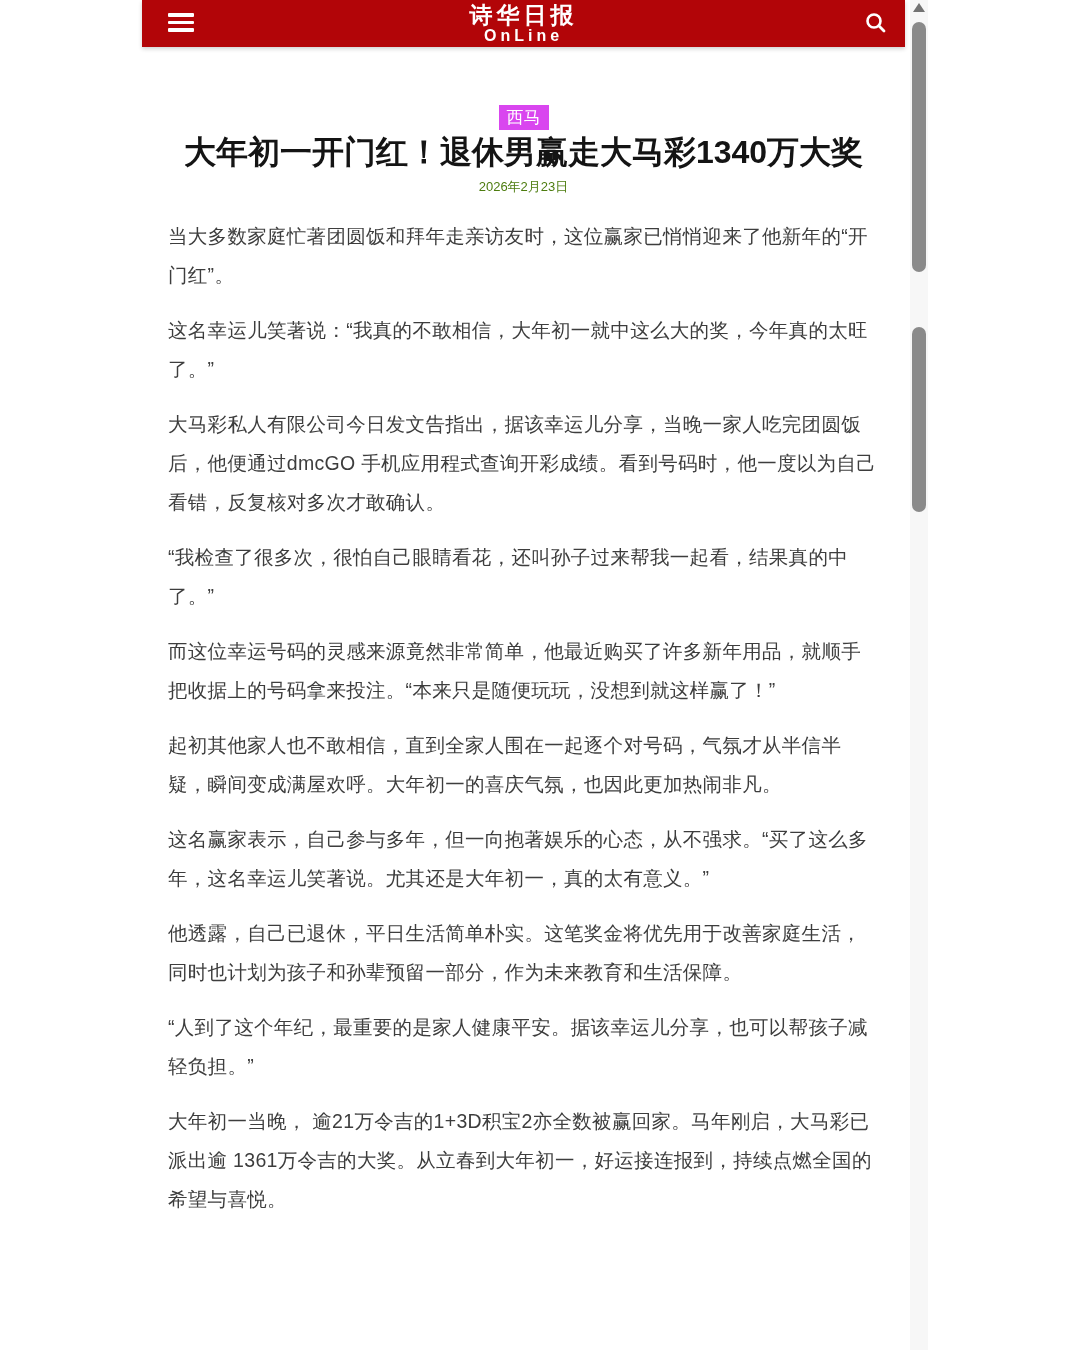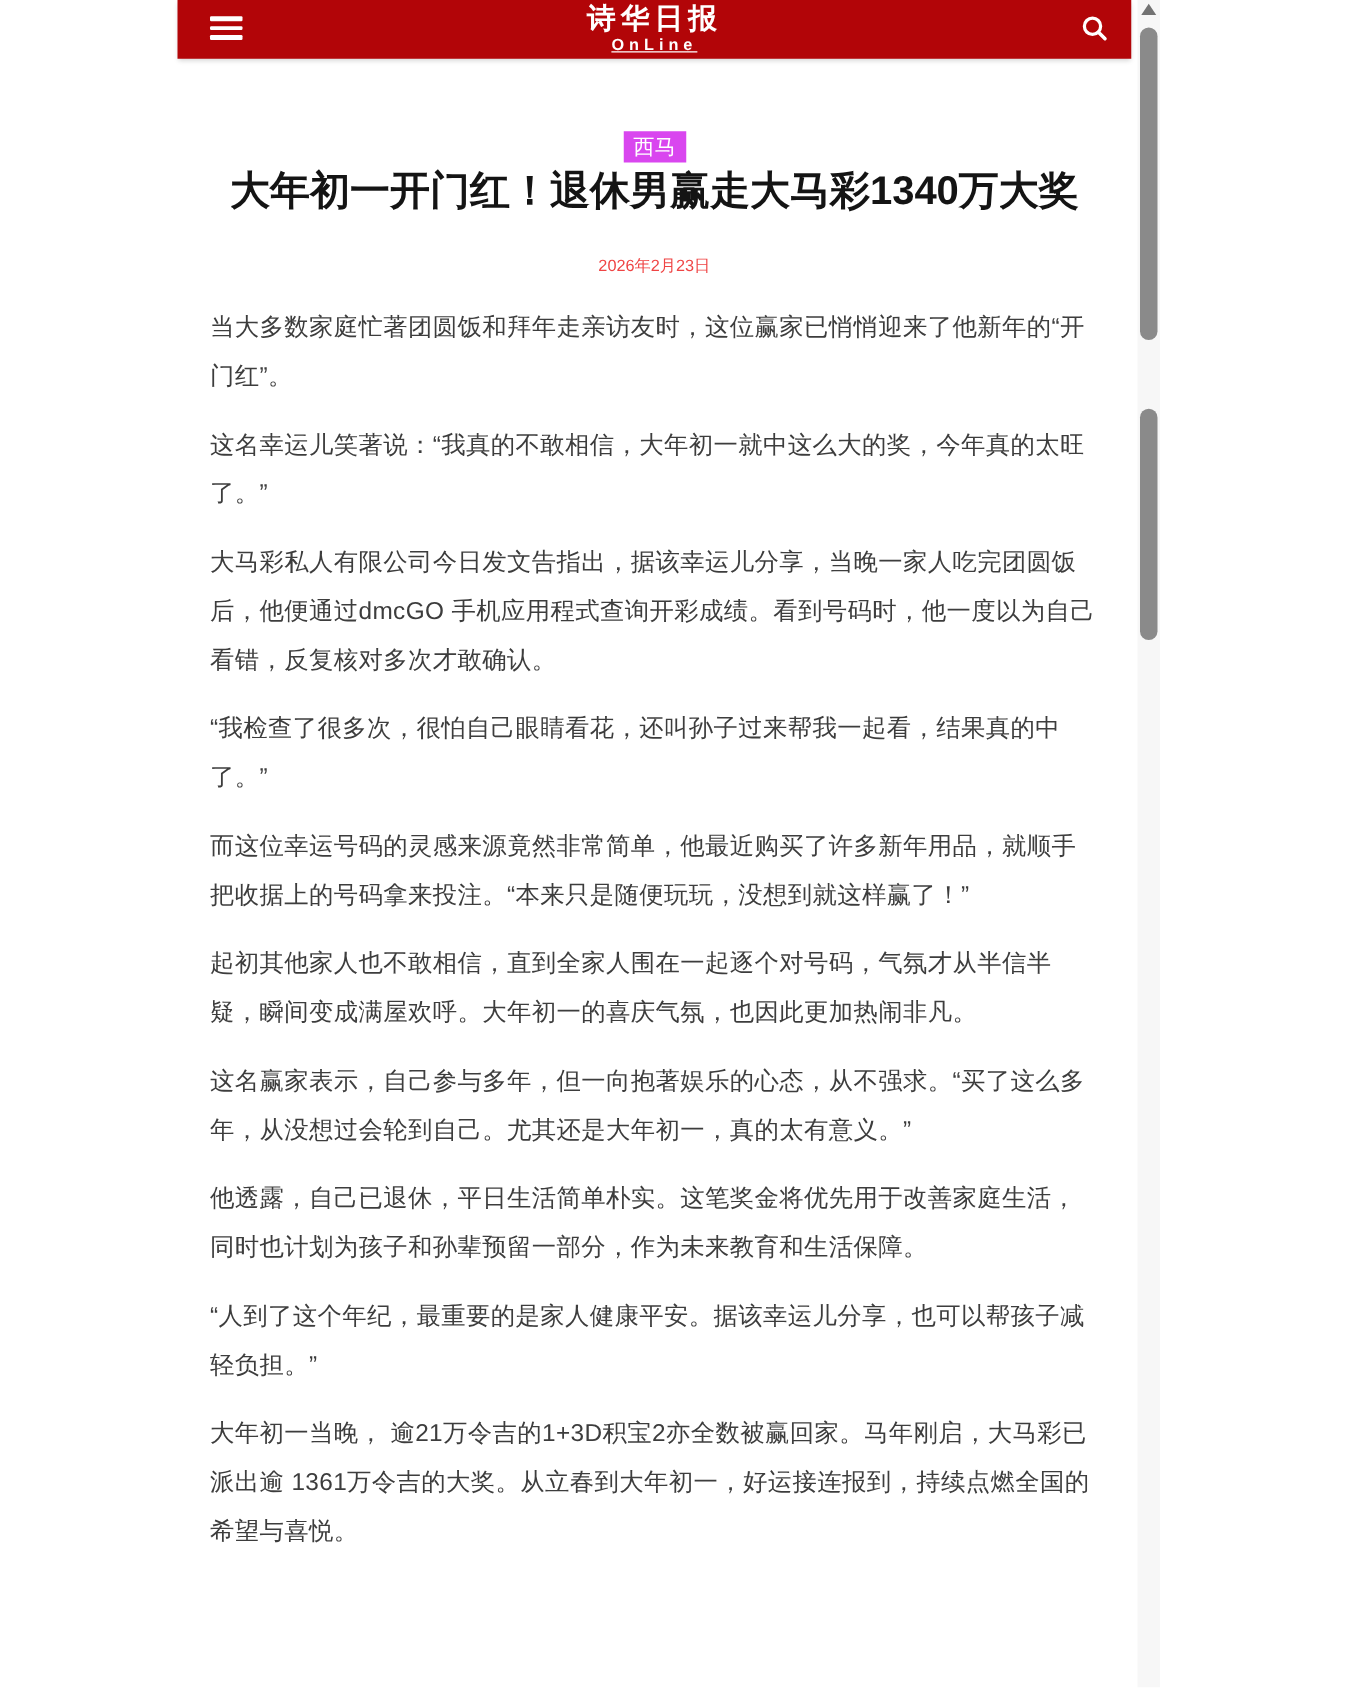--- a/index.html
+++ b/index.html
@@ -31,40 +31,40 @@
   }
   .logo {
     position:absolute; left:0; right:0; top:2px;
     text-align:center; color:#ffffff; cursor:pointer;
   }
   .logo-cn {
     font-family:"DejaVu Serif","Liberation Serif",serif;
     font-weight:bold; font-size:23px; letter-spacing:4px; line-height:26px;
   }
   .logo-en {
-    font-size:13px; font-weight:bold; letter-spacing:4px; line-height:15px;text-decoration:underline;
+    font-size:16px; font-weight:bold; letter-spacing:4px; line-height:15px;
   }
   .search-btn {
     position:absolute; right:16px; top:10px;
     width:26px; height:26px; cursor:pointer;
   }
   
   .article { padding:58px 26px 0 26px; }
   .tag-row { text-align:center; }
   .tag {
     display:inline-block; background:#d946ef; color:#ffffff;
     font-size:17px; line-height:23px; padding:1px 8px; cursor:pointer;
   }
   .title {
     font-size:32px; font-weight:bold; color:#141414;
     text-align:center; line-height:44px;
   }
   .date {
-    margin-top:30px; text-align:center;
-    font-size:13px; color:#ef4444;
+    margin-top:4px; text-align:center;
+    font-size:13px; color:#4d7c0f;
   }
   .body-text { margin-top:21px; }
   .body-text p {
     font-size:19.5px; line-height:39px; color:#3d3d3d;
     margin-bottom:16px; letter-spacing:0.3px;
   }
   
   .scrollbar {
     position:absolute; left:910px; top:0;
     width:18px; height:1350px;
@@ -117,21 +117,21 @@
 
     <div class="date">2026年2月23日</div>
 
     <div class="body-text">
       <p>当大多数家庭忙著团圆饭和拜年走亲访友时，这位赢家已悄悄迎来了他新年的“开门红”。</p>
       <p>这名幸运儿笑著说：“我真的不敢相信，大年初一就中这么大的奖，今年真的太旺了。”</p>
       <p>大马彩私人有限公司今日发文告指出，据该幸运儿分享，当晚一家人吃完团圆饭后，他便通过dmcGO 手机应用程式查询开彩成绩。看到号码时，他一度以为自己看错，反复核对多次才敢确认。</p>
       <p>“我检查了很多次，很怕自己眼睛看花，还叫孙子过来帮我一起看，结果真的中了。”</p>
       <p>而这位幸运号码的灵感来源竟然非常简单，他最近购买了许多新年用品，就顺手把收据上的号码拿来投注。“本来只是随便玩玩，没想到就这样赢了！”</p>
       <p>起初其他家人也不敢相信，直到全家人围在一起逐个对号码，气氛才从半信半疑，瞬间变成满屋欢呼。大年初一的喜庆气氛，也因此更加热闹非凡。</p>
-      <p>这名赢家表示，自己参与多年，但一向抱著娱乐的心态，从不强求。“买了这么多年，从没想过会轮到自己。尤其还是大年初一，真的太有意义。”</p>
+      <p>这名赢家表示，自己参与多年，但一向抱著娱乐的心态，从不强求。“买了这么多年，这名幸运儿笑著说。尤其还是大年初一，真的太有意义。”</p>
       <p>他透露，自己已退休，平日生活简单朴实。这笔奖金将优先用于改善家庭生活，同时也计划为孩子和孙辈预留一部分，作为未来教育和生活保障。</p>
       <p>“人到了这个年纪，最重要的是家人健康平安。据该幸运儿分享，也可以帮孩子减轻负担。”</p>
       <p>大年初一当晚， 逾21万令吉的1+3D积宝2亦全数被赢回家。马年刚启，大马彩已派出逾 1361万令吉的大奖。从立春到大年初一，好运接连报到，持续点燃全国的希望与喜悦。</p>
     </div>
   </div>
 
 </div>
 
 <div class="scrollbar">
   <div class="scroll-up"></div>

